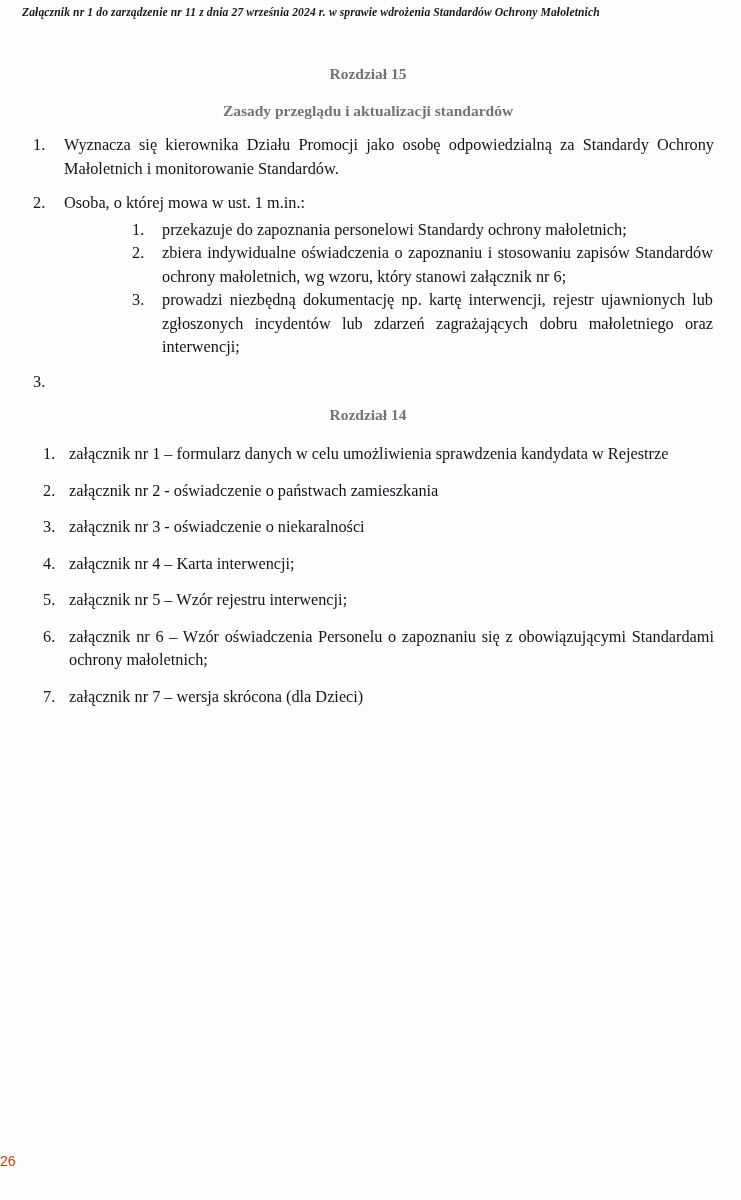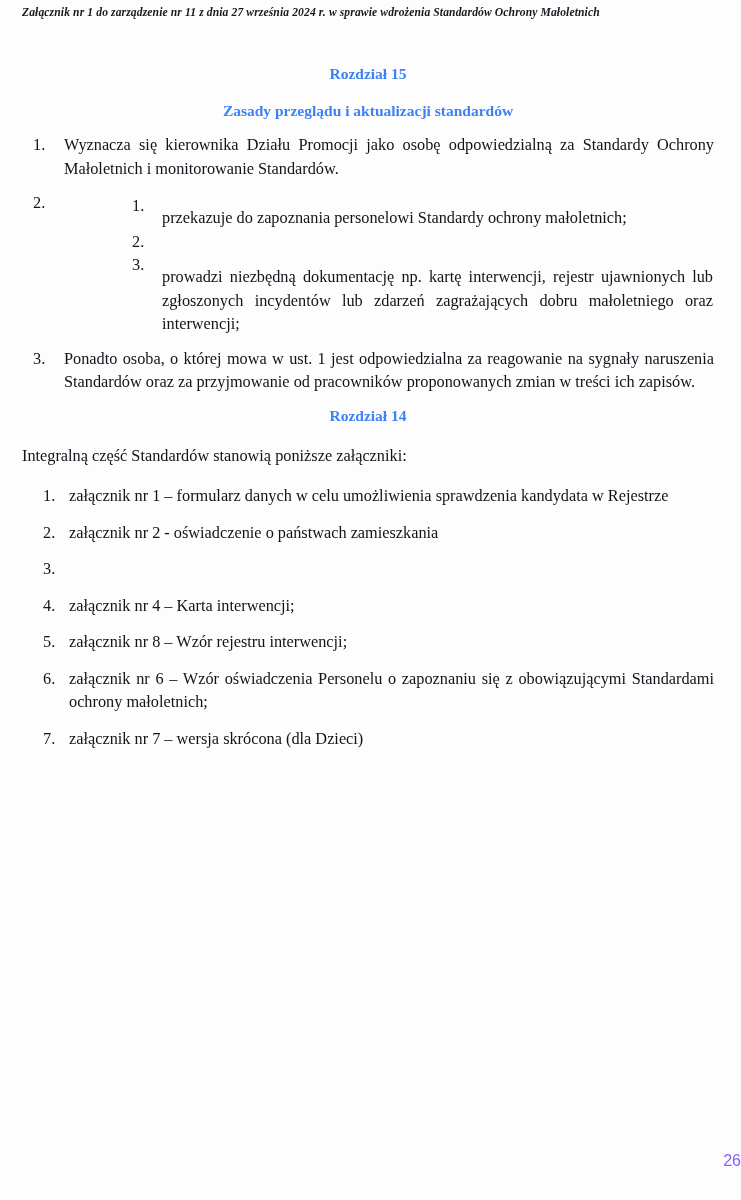--- a/index.html
+++ b/index.html
@@ -46,21 +46,21 @@
     top: 52px;
     width: 692px;
   }
 
   h1.chapter,
   h2.chapter-title,
   h3.section-mark {
     margin: 0;
     text-align: center;
     font-weight: bold;
-    color: #3b82f6;
+    color: #737373;
   }
   h1.chapter {
     font-size: 15.5px;
     line-height: 21px;
     padding-top: 11px;
   }
   h2.chapter-title {
     font-size: 15.5px;
     line-height: 21px;
     padding-top: 16px;
@@ -124,21 +124,20 @@
   
   ol.level2 {
     padding-top: 3px;
   }
   ol.level2 > li.li-row > .marker {
     width: 30px;
     margin-left: 68px;
   }
   ol.level2 > li.li-row > .li-text {
     padding-right: 1px;
-    margin-top: 12px;
   }
 
   
   ol.attachments {
     padding-top: 17px;
   }
   ol.attachments > li.li-row {
     padding-top: 13px;
   }
   ol.attachments > li.li-row:first-child {
@@ -148,25 +147,25 @@
     width: 26px;
     margin-left: 21px;
   }
 
   
   .page-number {
     position: absolute;
     left: 0;
     top: 1152px;
     width: 741px;
-    text-align: right;
+    text-align: left;
     font-family: "Liberation Sans", "DejaVu Sans", sans-serif;
-    font-size: 16px;
+    font-size: 14px;
     line-height: 18px;
-    color: #8b5cf6;
+    color: #c2410c;
   }
 </style>
 </head>
 <body>
 
 <div class="page">
 
   <div class="doc-header">Załącznik nr 1 do zarządzenie nr 11  z dnia 27 września 2024 r. w sprawie wdrożenia Standardów Ochrony Małoletnich</div>
 
   <div class="content">
@@ -179,73 +178,74 @@
     <ol class="level1">
 
       <li class="li-row">
         <span class="marker">1.</span>
         <span class="li-text">Wyznacza się kierownika Działu Promocji jako osobę odpowiedzialną za Standardy Ochrony Małoletnich i monitorowanie Standardów.</span>
       </li>
 
       <li class="li-row">
         <span class="marker">2.</span>
         <span class="li-text">
+          <span>Osoba, o której mowa w ust. 1 m.in.:</span>
           <ol class="level2">
             <li class="li-row">
               <span class="marker">1.</span>
               <span class="li-text">przekazuje do zapoznania personelowi Standardy ochrony małoletnich;</span>
             </li>
             <li class="li-row">
               <span class="marker">2.</span>
+              <span class="li-text">zbiera indywidualne oświadczenia o zapoznaniu i stosowaniu zapisów Standardów ochrony małoletnich, wg wzoru, który stanowi załącznik nr 6;</span>
             </li>
             <li class="li-row">
               <span class="marker">3.</span>
               <span class="li-text">prowadzi niezbędną dokumentację np. kartę interwencji, rejestr ujawnionych lub zgłoszonych incydentów lub zdarzeń zagrażających dobru małoletniego oraz interwencji;</span>
             </li>
           </ol>
         </span>
       </li>
 
       <li class="li-row">
         <span class="marker">3.</span>
-        <span class="li-text">Ponadto osoba, o której mowa w ust. 1 jest odpowiedzialna za reagowanie na sygnały naruszenia Standardów  oraz za przyjmowanie  od pracowników  proponowanych zmian w treści ich zapisów.</span>
       </li>
 
     </ol>
 
     <h1 class="chapter">Rozdział 14</h1>
 
 
 
-    <p class="body-line">Integralną część Standardów stanowią  poniższe załączniki:</p>
 
     <ol class="attachments">
 
       <li class="li-row">
         <span class="marker">1.</span>
         <span class="li-text">załącznik nr 1 – formularz danych w celu umożliwienia sprawdzenia kandydata w Rejestrze</span>
       </li>
 
       <li class="li-row">
         <span class="marker">2.</span>
         <span class="li-text">załącznik nr 2 - oświadczenie o państwach zamieszkania</span>
       </li>
 
       <li class="li-row">
         <span class="marker">3.</span>
+        <span class="li-text">załącznik nr 3 - oświadczenie o niekaralności</span>
       </li>
 
       <li class="li-row">
         <span class="marker">4.</span>
         <span class="li-text">załącznik nr 4 – Karta interwencji;</span>
       </li>
 
       <li class="li-row">
         <span class="marker">5.</span>
-        <span class="li-text">załącznik nr 8 – Wzór rejestru interwencji;</span>
+        <span class="li-text">załącznik nr 5 – Wzór rejestru interwencji;</span>
       </li>
 
       <li class="li-row">
         <span class="marker">6.</span>
         <span class="li-text">załącznik nr 6 – Wzór oświadczenia Personelu o zapoznaniu się  z obowiązującymi Standardami ochrony małoletnich;</span>
       </li>
 
       <li class="li-row">
         <span class="marker">7.</span>
         <span class="li-text">załącznik nr 7 – wersja skrócona (dla Dzieci)</span>

